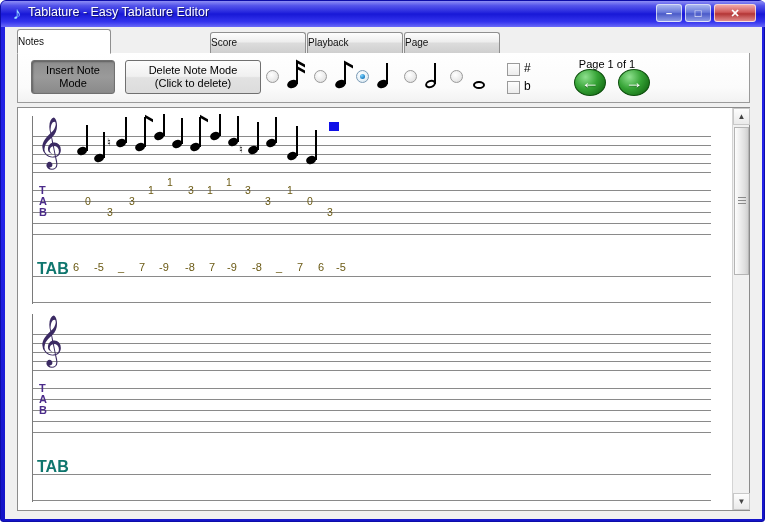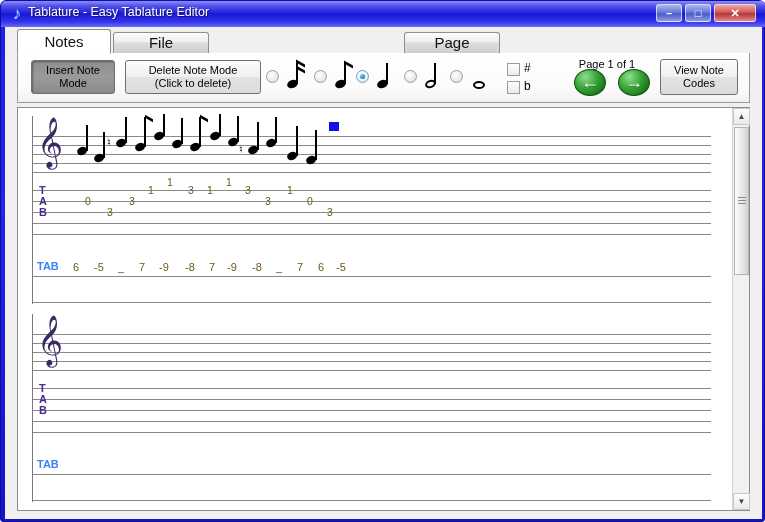--- a/index.html
+++ b/index.html
@@ -77,22 +77,22 @@
     width: 733px; height: 24px;
   }
   .tab {
     position: absolute; top: 3px;
     height: 21px;
     box-sizing: border-box;
     border: 1px solid #8f8f8f;
     border-bottom: none;
     border-radius: 3px 3px 0 0;
     background: linear-gradient(180deg,#fdfdfd 0%,#ededed 45%,#dcdcdc 50%,#cfcfcf 100%);
-    font-size: 15px; color: #111;
-    text-align: center; line-height: 20px;
+    font-size: 10px; color: #111;
+    text-align: left; line-height: 20px;
   }
   .tab.active {
     top: 0px; height: 25px;
     background: #ffffff;
     border-bottom: 1px solid #ffffff;
     line-height: 23px;
     z-index: 5;
   }
 
   
@@ -235,21 +235,21 @@
     font-size: 44px; color: #3b2a63; line-height: 1;
     font-family: "DejaVu Sans", sans-serif;
   }
   .tabletter {
     position: absolute; left: 6px;
     font-size: 11px; font-weight: bold; color: #4b2b8a;
     font-family: "Liberation Sans", sans-serif;
   }
   .tabword {
     position: absolute; left: 4px;
-    font-size: 11px; font-weight: bold; color: #3b82f6;
+    font-size: 16px; font-weight: bold; color: #0f766e;
   }
   .tabnum {
     position: absolute;
     font-size: 10.5px; color: #6b5a14;
     font-family: "Liberation Sans", sans-serif;
   }
   .codenum {
     position: absolute;
     font-size: 11px; color: #6b5a14;
   }
@@ -332,21 +332,22 @@
     </div>
     <div class="winbtn" id="btn-close">
       <span class="winglyph">✕</span>
     </div>
   </div>
 
   <div id="client">
 
     <div id="tabstrip">
       <div class="tab active" id="tab0" style="left:0px;   width:94px;">Notes</div>
-      <div class="tab" id="tab1" style="left:96px;  width:96px;">File</div>
+      <div class="tab" id="tab2" style="left:193px; width:96px;">Score</div>
+      <div class="tab" id="tab3" style="left:290px; width:96px;">Playback</div>
       <div class="tab" id="tab4" style="left:387px; width:96px;">Page</div>
     </div>
 
     <div id="toolbar">
       <div id="toolbar-inner">
 
         <div class="pushbtn pressed" id="btn-insert-note">Insert Note
 Mode</div>
 
         <div class="pushbtn" id="btn-delete-note">Delete Note Mode
@@ -404,22 +405,20 @@
         </div>
 
         <div id="page-label">Page 1 of 1</div>
         <div class="arrowbtn" id="arrow-prev">
           <span class="chev">←</span>
         </div>
         <div class="arrowbtn" id="arrow-next">
           <span class="chev">→</span>
         </div>
 
-        <div class="pushbtn" id="btn-view-codes">View Note
-Codes</div>
       </div>
     </div>
 
     <div id="score-area">
       <div id="score-canvas">
 
         <div class="system" id="system-1" style="top:8px; height:188px;">
 
           <div class="sysline" style="top:20px;"></div>
           <div class="sysline" style="top:29px;"></div>

